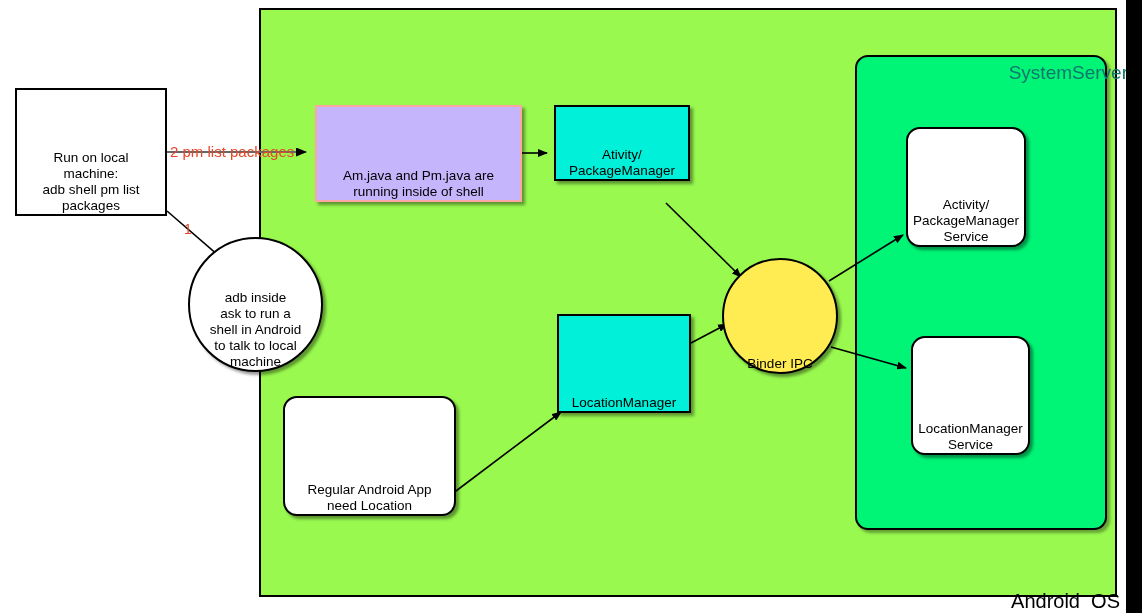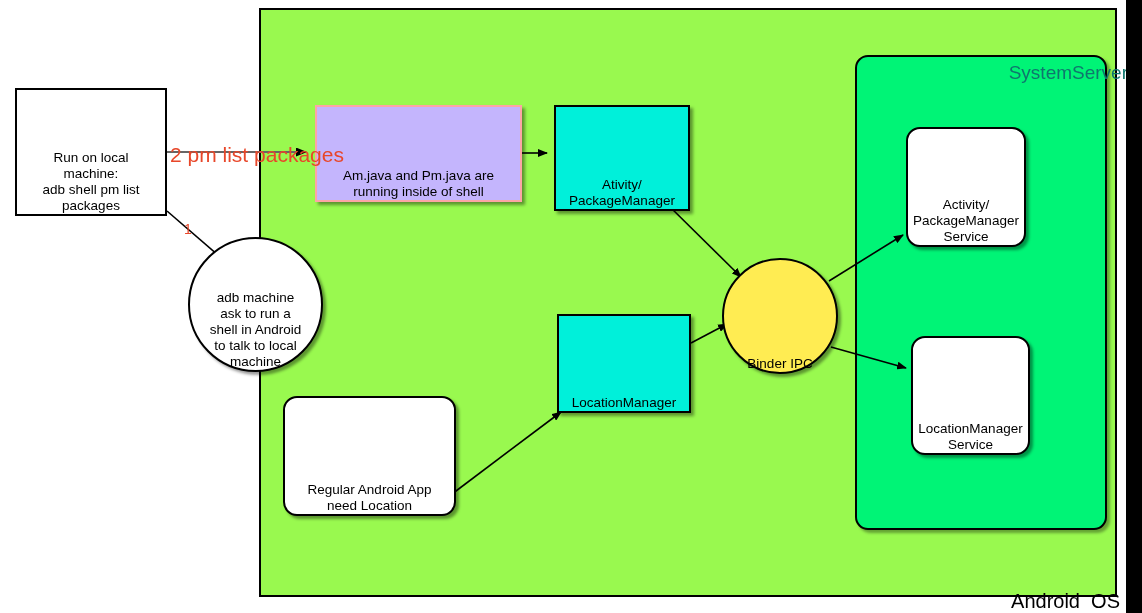--- a/index.html
+++ b/index.html
@@ -96,32 +96,32 @@
     background: #ffec52;
     border: 2px solid #000000;
     border-radius: 50%;
     font-size: 13.5px;
     box-shadow: 3px 3px 3px rgba(0,0,0,0.4);
   }
 
   
   #box-run-local   { left: 15px;  top: 88px;  width: 152px; height: 128px; }
   #box-amjava      { left: 315px; top: 105px; width: 207px; height: 97px; }
-  #box-ativity-pm  { left: 554px; top: 105px; width: 136px; height: 106px; }
+  #box-ativity-pm  { left: 554px; top: 105px; width: 136px; height: 76px; }
   #box-locationmgr { left: 557px; top: 314px; width: 134px; height: 99px; }
   #box-regular-app { left: 283px; top: 396px; width: 173px; height: 120px; }
   #box-apm-service { left: 906px; top: 127px; width: 120px; height: 120px; }
   #box-lm-service  { left: 911px; top: 336px; width: 119px; height: 119px; }
   #ellipse-adb     { left: 188px; top: 237px; width: 135px; height: 135px; }
   #ellipse-sdk     { left: 406px; top: 482px; width: 54px;  height: 54px; }
   #ellipse-binder  { left: 722px; top: 258px; width: 116px; height: 116px; }
 
   
   .edge-label-red {
-    color: #e8472a; font-size: 21px; white-space: nowrap;
+    color: #e8472a; font-size: 15px; white-space: nowrap;
   }
   #label-2 { left: 170px; top: 143px; }
   #label-1 { left: 184px; top: 221px; font-size: 14px; }
 
   svg.edges {
     left: 0; top: 0; width: 1142px; height: 613px;
     pointer-events: none;
   }
 </style>
 </head>
@@ -165,21 +165,21 @@
     <span>
       <span>Run on local</span><br>
       <span>machine:</span><br>
       <span>adb shell pm list</span><br>
       <span>packages</span>
     </span>
   </div>
 
   <div class="abs node ellipse" id="ellipse-adb">
     <span>
-      <span>adb machine</span><br>
+      <span>adb inside</span><br>
       <span>ask to run a</span><br>
       <span>shell in Android</span><br>
       <span>to talk to local</span><br>
       <span>machine</span>
     </span>
   </div>
 
   <div class="abs node box-shadow" id="box-amjava">
     <span>
       <span>Am.java and Pm.java are</span><br>

